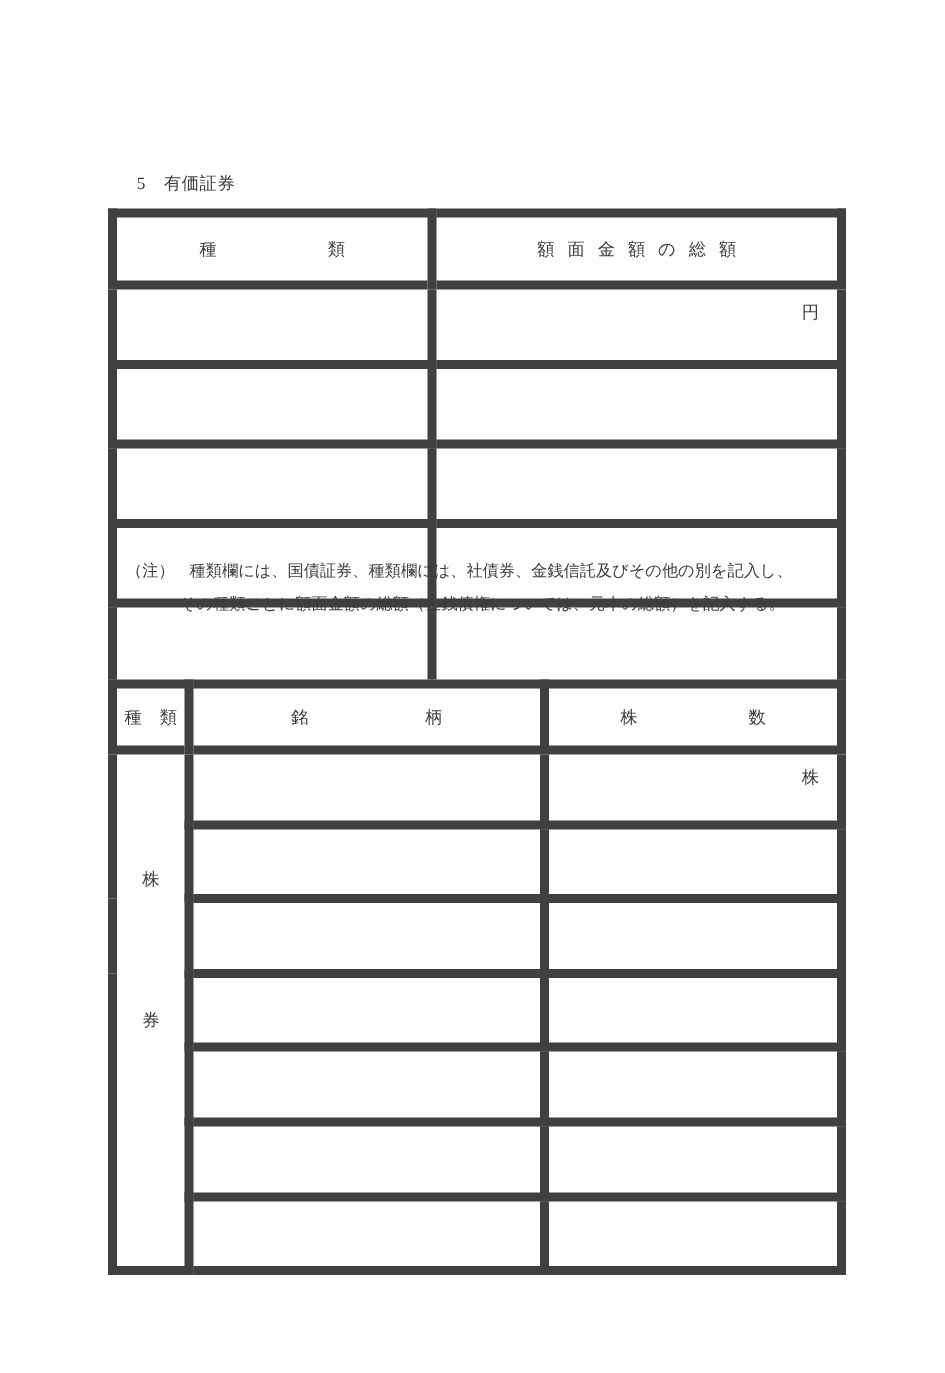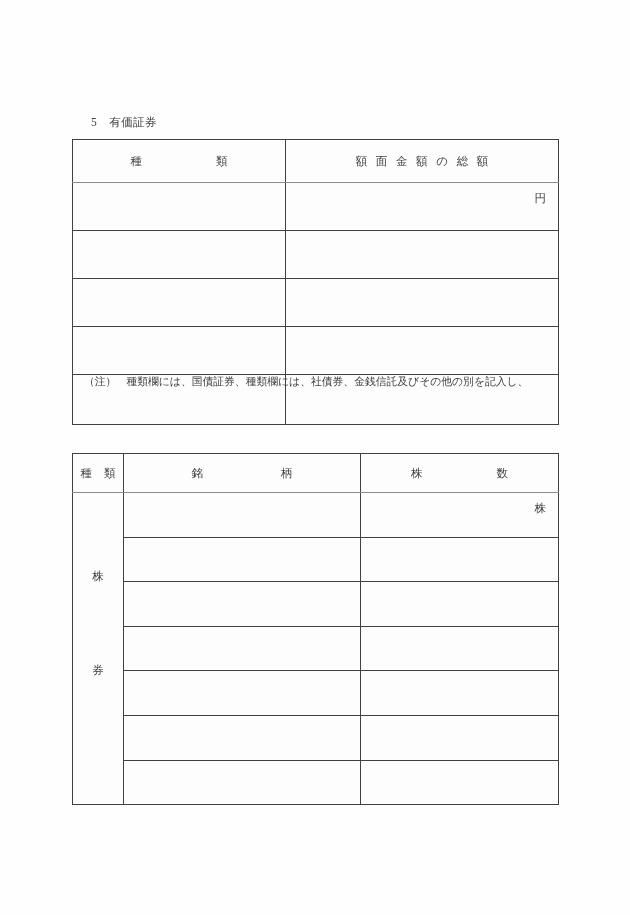--- a/index.html
+++ b/index.html
@@ -40,21 +40,21 @@
 
   
   .form-table {
     position: absolute;
     border-collapse: collapse;
     table-layout: fixed;
     background: #fdfdfd;
   }
   .form-table td,
   .form-table th {
-    border: 1px solid #404040;
+    border: 6px solid #404040;
     padding: 4px;
     font-weight: normal;
     font-size: 11.5px;
     color: #3c3c3c;
     vertical-align: middle;
   }
   .form-table th {
     text-align: center;
   }
 
@@ -222,20 +222,21 @@
       </tr>
       <tr>
         <td></td>
         <td></td>
       </tr>
     </tbody>
   </table>
 
   <div class="note">
     <div class="note-line"><span class="note-marker">（注）</span><span>種類欄には、国債証券、種類欄には、社債券、金銭信託及びその他の別を記入し、</span></div>
+    <div class="note-line indent"><span>その種類ごとに額面金額の総額（金銭債権については、元本の総額）を記入する。</span></div>
   </div>
 
   <table class="form-table" id="table-shares">
     <colgroup>
       <col class="c-kind">
       <col class="c-name">
       <col class="c-count">
     </colgroup>
     <thead>
       <tr>

